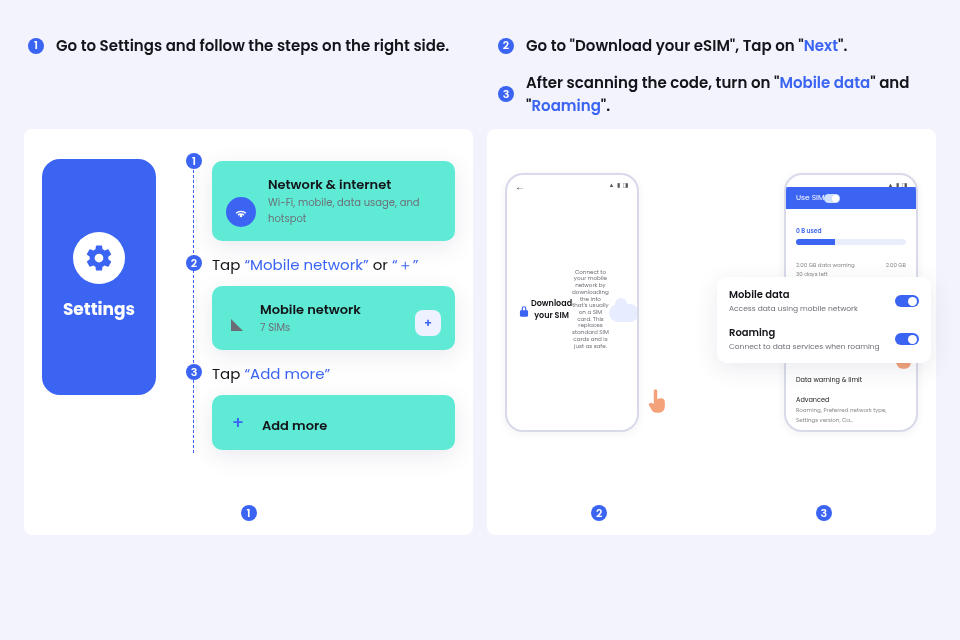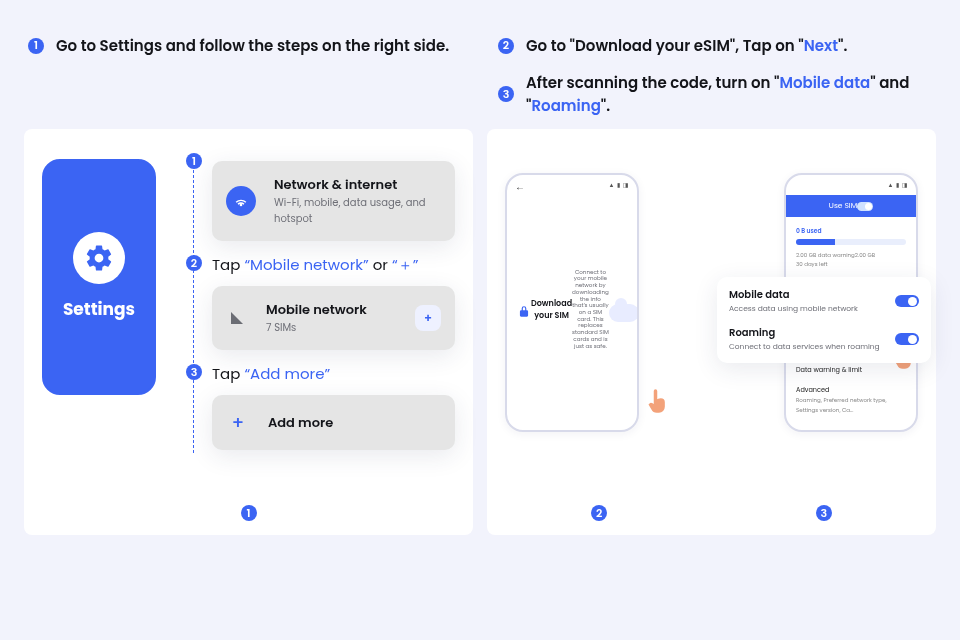--- a/index.html
+++ b/index.html
@@ -30,21 +30,21 @@
 .phone{width:110px;height:232px;border:2.5px solid var(--blue);border-radius:18px;background:var(--blue);display:flex;align-items:center;justify-content:center}
 .phone-inner{color:#fff;display:flex;flex-direction:column;align-items:center;gap:12px}
 .gear{width:52px;height:52px;border-radius:50%;background:#fff;display:flex;align-items:center;justify-content:center}
 .gear svg{color:var(--blue)}
 .phone-label{font-weight:700;font-size:17px;color:#fff}
 .steps{flex:1;position:relative}
 .step{display:flex;gap:10px;margin-bottom:12px;position:relative}
 .step .badge{margin-top:2px}
 .step-text{font-size:15px}
 .step-text .hl{color:var(--blue)}
-.settingcard{margin-top:10px;background:#e5e5e5;border-radius:10px;box-shadow:var(--shadow);padding:14px 14px;display:flex;align-items:center;gap:18px;font-size:12px}
+.settingcard{margin-top:10px;background:#5eead4;border-radius:10px;box-shadow:var(--shadow);padding:14px 14px;display:flex;align-items:flex-end;gap:12px;font-size:12px}
 .settingcard .ititle{font-size:13px;font-weight:600}
 .settingcard .isub{font-size:10px;color:var(--muted)}
 .wifiicon{width:30px;height:30px;border-radius:50%;background:var(--blue);display:flex;align-items:center;justify-content:center;color:#fff;flex:0 0 30px}
 .sigicon{width:22px;height:22px;color:#6b6d74;display:flex;align-items:center;justify-content:center;flex:0 0 22px}
 .plus-badge{width:26px;height:26px;border-radius:8px;background:#eef1ff;display:flex;align-items:center;justify-content:center;color:var(--blue);font-weight:600;margin-left:auto}
 .addcard{justify-content:flex-start}
 .addcard .plus{color:var(--blue);font-size:18px;font-weight:500;width:24px;text-align:center}
 .steps .vline{position:absolute;left:7px;top:14px;bottom:60px;border-left:1.5px dashed var(--blue);z-index:0}
 .bottom-badges{position:absolute;bottom:14px;left:0;right:0;display:flex}
 .bottom-badges.one{justify-content:center}
@@ -61,21 +61,21 @@
 .dl-stage{flex:1;display:flex;align-items:center;justify-content:center;width:100%;position:relative;margin-top:10px}
 .cloud{width:30px;height:18px;background:#e8ecff;border-radius:14px;position:relative}
 .cloud:before{content:"";position:absolute;top:-6px;left:6px;width:12px;height:12px;background:#e8ecff;border-radius:50%}
 .simchip{width:18px;height:24px;background:var(--blue);border-radius:3px;margin-left:10px;position:relative}
 .simchip:after{content:"🔒";position:absolute;inset:0;display:flex;align-items:center;justify-content:center;font-size:9px;color:#fff}
 .dl-footer{width:100%;display:flex;align-items:center;justify-content:space-between;gap:8px}
 .dl-footer .links{font-size:5px;color:var(--blue)}
 .nextbtn{background:var(--blue);color:#fff;border:none;border-radius:6px;font-size:9px;font-weight:600;padding:6px 12px;box-shadow:0 4px 8px rgba(60,80,200,.35)}
 
 .dig-top{position:absolute;top:18px;left:10px;font-size:7px;color:#333}
-.dig-head{position:absolute;top:20px;left:0;right:0;background:var(--blue);color:#fff;font-size:7.5px;padding:5px 10px;display:flex;justify-content:center;align-items:center}
+.dig-head{position:absolute;top:12px;left:0;right:0;background:var(--blue);color:#fff;font-size:7.5px;padding:5px 10px;display:flex;justify-content:flex-start;align-items:center}
 .toggle{width:16px;height:9px;border-radius:6px;background:#cfe1ff;position:relative}
 .toggle:after{content:"";position:absolute;right:1px;top:1px;width:7px;height:7px;border-radius:50%;background:#fff}
 .dig-body{position:absolute;top:46px;left:0;right:0;padding:6px 10px 0;font-size:6px;color:#555}
 .dig-row{display:flex;justify-content:space-between;margin-top:10px;font-size:6.5px;color:#222}
 .dig-row.gap{margin-top:16px}
 .dig-bar{margin-top:3px;height:6px;border-radius:3px;background:#e9eefc;position:relative;overflow:hidden}
 .dig-bar span{position:absolute;inset:0;width:35%;background:var(--blue)}
 
 .popup{position:absolute;left:230px;top:148px;width:190px;background:#fff;border-radius:10px;box-shadow:var(--shadow);padding:10px 12px;z-index:5}
 .poprow{display:flex;align-items:center;justify-content:space-between;gap:8px}
@@ -224,21 +224,21 @@
         <div class="dig-top">←  Digicel</div>
         <div class="dig-head">
           <span>Use SIM</span>
           <span class="toggle"></span>
         </div>
         <div class="dig-body">
           <div style="color:var(--blue);font-weight:600">0 B used</div>
           <div class="dig-bar">
               <span></span>
             </div>
-          <div style="display:flex;margin-top:6px;font-size:5.5px;color:#888">
+          <div style="display:flex;justify-content:space-between;margin-top:16px;font-size:5.5px;color:#888">
             <span><span>2.00 GB data warning</span><br><span>30 days left</span></span>
             <span>2.00 GB</span>
           </div>
           <div class="dig-row">
             <span>
               <span>Calls preference</span><br>
               <span style="color:#888;font-size:5.5px">China Unicom</span>
             </span>
           </div>
           <div class="dig-row gap" style="height:40px"></div>

